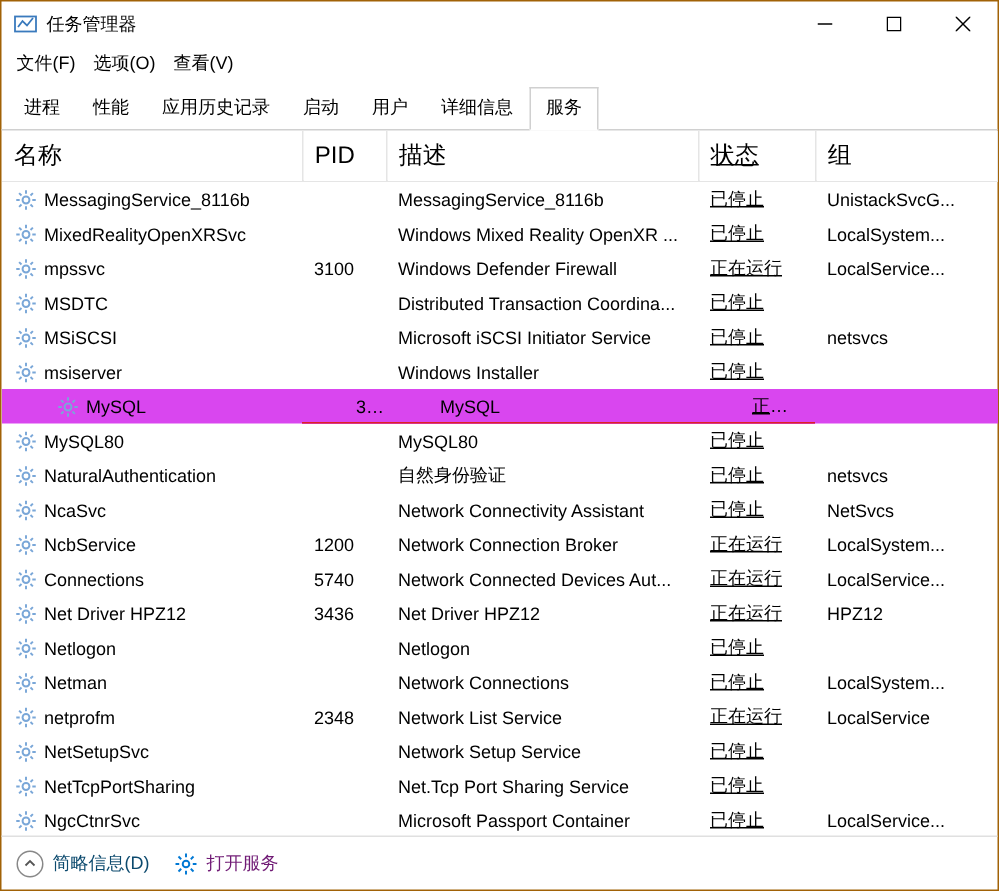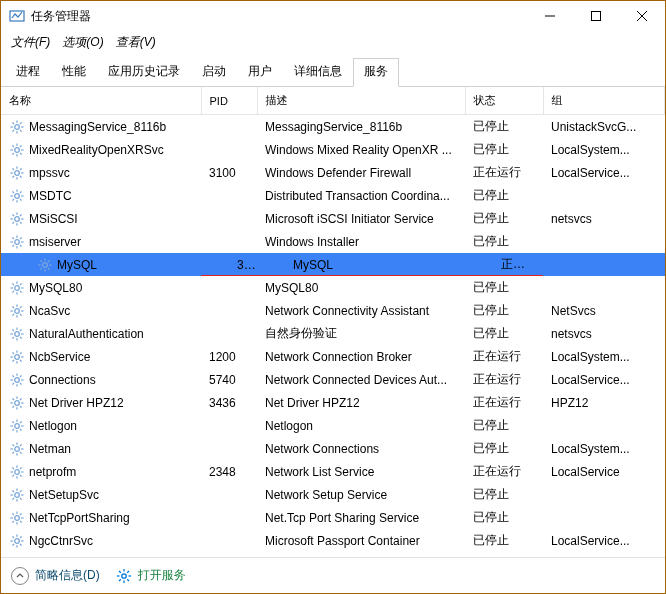--- a/index.html
+++ b/index.html
@@ -3,43 +3,43 @@
 <meta charset="utf-8">
 <style>
 * { box-sizing: border-box; margin: 0; padding: 0; }
 body { font-family: "Microsoft YaHei", "Segoe UI", sans-serif; font-size: 13px; color: #000; background: #fff; overflow: hidden; }
 .window { width: 666px; height: 594px; border: 1px solid #a16207; display: flex; flex-direction: column; background: #fff; }
 .titlebar { height: 30px; display: flex; align-items: center; padding: 0 0 0 8px; }
 .titlebar-icon { width: 16px; height: 16px; margin-right: 6px; }
 .titlebar-title { flex: 1; font-size: 12px; }
 .winbtn { width: 46px; height: 30px; display: flex; align-items: center; justify-content: center; color: #000; }
 .winbtn svg { width: 10px; height: 10px; }
-.menubar { height: 22px; display: flex; align-items: center; padding: 0 4px; font-size: 12px; font-style: italic; }
+.menubar { height: 22px; display: flex; align-items: center; padding: 0 4px; font-size: 12px; }
 .menu-item { padding: 2px 6px; }
 .tabs { display: flex; border-bottom: 1px solid #d0d0d0; padding: 4px 20px 0 4px; font-size: 12px; }
 .tab { padding: 4px 10px 6px; border: 1px solid transparent; border-bottom: none; position: relative; top: 1px; cursor: default; }
 .tab.active { border-color: #d0d0d0; background: #fff; border-bottom: 1px solid #fff; }
 .table-container { flex: 1; overflow: auto; position: relative; }
 .table-scroll { overflow-y: scroll; height: 100%; }
 table { width: 100%; border-collapse: collapse; table-layout: fixed; }
-thead th { text-align: left; font-weight: normal; font-size: 11px; padding: 6px 8px; border-right: 1px solid #e5e5e5; border-bottom: 1px solid #e5e5e5; background: #fff; position: sticky; top: 0; white-space: nowrap; overflow: hidden; text-overflow: ellipsis; }
+thead th { text-align: left; font-weight: normal; font-size: 16px; padding: 6px 8px; border-right: 1px solid #e5e5e5; border-bottom: 1px solid #e5e5e5; background: #fff; position: sticky; top: 0; white-space: nowrap; overflow: hidden; text-overflow: ellipsis; }
 tbody td { font-size: 12px; padding: 3px 8px; white-space: nowrap; overflow: hidden; text-overflow: ellipsis; vertical-align: middle; }
-tbody tr.selected td { background: #3b82f6; padding-left: 36px; }
+tbody tr.selected td { background: #d946ef; padding-left: 36px; }
 .svc-icon { display: inline-block; width: 16px; height: 16px; vertical-align: middle; margin-right: 4px; }
 .name-cell { display: flex; align-items: center; }
 .underline-red { position: relative; }
 .underline-red::after { content: ""; position: absolute; left: 0; right: 0; bottom: -2px; height: 3px; background: #d22; }
 .statusbar { height: 36px; border-top: 1px solid #e0e0e0; display: flex; align-items: center; padding: 0 10px; gap: 16px; font-size: 12px; }
 .status-link { color: #0c4a6e; display: flex; align-items: center; gap: 6px; }
-.status-link.blue { color: #15803d; text-align: center; }
+.status-link.blue { color: #701a75; text-align: center; }
 .chev-circle { width: 18px; height: 18px; border: 1px solid #888; border-radius: 50%; display: flex; align-items: center; justify-content: center; }
 .col-name { width: 200px; }
 .col-pid { width: 56px; }
 .col-desc { width: 208px; }
-.col-status { width: 78px; }
+.col-status { width: 78px; text-decoration: underline; }
 .col-group { width: auto; }
 .gear-icon { width:16px; height:16px; }
 ::-webkit-scrollbar { width: 16px; }
 ::-webkit-scrollbar-track { background: #f0f0f0; }
 ::-webkit-scrollbar-thumb { background: #c0c0c0; }
 </style>
 </head>
 <body>
 
 <div class="window">
@@ -300,51 +300,51 @@
                         <line x1="8" y1="1.5" x2="8" y2="3.8"></line>
                         <line x1="8" y1="12.2" x2="8" y2="14.5"></line>
                         <line x1="1.5" y1="8" x2="3.8" y2="8"></line>
                         <line x1="12.2" y1="8" x2="14.5" y2="8"></line>
                         <line x1="3.4" y1="3.4" x2="5" y2="5"></line>
                         <line x1="11" y1="11" x2="12.6" y2="12.6"></line>
                         <line x1="3.4" y1="12.6" x2="5" y2="11"></line>
                         <line x1="11" y1="5" x2="12.6" y2="3.4"></line>
                       </g>
                     </svg></span>
+                  <span class="">NaturalAuthentication</span>
+                </div>
+              </td>
+              <td class="col-pid"></td>
+              <td class="col-desc">自然身份验证</td>
+              <td class="col-status">已停止</td>
+              <td class="col-group">netsvcs</td>
+            </tr>
+            <tr>
+              <td class="col-name">
+                <div class="name-cell">
+                  <span class="svc-icon"><svg viewBox="0 0 16 16">
+                      <circle cx="8" cy="8" r="2.3" fill="none" stroke="#7aa7d8" stroke-width="1.3"></circle>
+                      <g stroke="#7aa7d8" stroke-width="1.3">
+                        <line x1="8" y1="1.5" x2="8" y2="3.8"></line>
+                        <line x1="8" y1="12.2" x2="8" y2="14.5"></line>
+                        <line x1="1.5" y1="8" x2="3.8" y2="8"></line>
+                        <line x1="12.2" y1="8" x2="14.5" y2="8"></line>
+                        <line x1="3.4" y1="3.4" x2="5" y2="5"></line>
+                        <line x1="11" y1="11" x2="12.6" y2="12.6"></line>
+                        <line x1="3.4" y1="12.6" x2="5" y2="11"></line>
+                        <line x1="11" y1="5" x2="12.6" y2="3.4"></line>
+                      </g>
+                    </svg></span>
                   <span class="">NcaSvc</span>
                 </div>
               </td>
               <td class="col-pid"></td>
               <td class="col-desc">Network Connectivity Assistant</td>
               <td class="col-status">已停止</td>
               <td class="col-group">NetSvcs</td>
-            </tr>
-            <tr>
-              <td class="col-name">
-                <div class="name-cell">
-                  <span class="svc-icon"><svg viewBox="0 0 16 16">
-                      <circle cx="8" cy="8" r="2.3" fill="none" stroke="#7aa7d8" stroke-width="1.3"></circle>
-                      <g stroke="#7aa7d8" stroke-width="1.3">
-                        <line x1="8" y1="1.5" x2="8" y2="3.8"></line>
-                        <line x1="8" y1="12.2" x2="8" y2="14.5"></line>
-                        <line x1="1.5" y1="8" x2="3.8" y2="8"></line>
-                        <line x1="12.2" y1="8" x2="14.5" y2="8"></line>
-                        <line x1="3.4" y1="3.4" x2="5" y2="5"></line>
-                        <line x1="11" y1="11" x2="12.6" y2="12.6"></line>
-                        <line x1="3.4" y1="12.6" x2="5" y2="11"></line>
-                        <line x1="11" y1="5" x2="12.6" y2="3.4"></line>
-                      </g>
-                    </svg></span>
-                  <span class="">NaturalAuthentication</span>
-                </div>
-              </td>
-              <td class="col-pid"></td>
-              <td class="col-desc">自然身份验证</td>
-              <td class="col-status">已停止</td>
-              <td class="col-group">netsvcs</td>
             </tr>
             <tr>
               <td class="col-name">
                 <div class="name-cell">
                   <span class="svc-icon"><svg viewBox="0 0 16 16">
                       <circle cx="8" cy="8" r="2.3" fill="none" stroke="#7aa7d8" stroke-width="1.3"></circle>
                       <g stroke="#7aa7d8" stroke-width="1.3">
                         <line x1="8" y1="1.5" x2="8" y2="3.8"></line>
                         <line x1="8" y1="12.2" x2="8" y2="14.5"></line>
                         <line x1="1.5" y1="8" x2="3.8" y2="8"></line>

